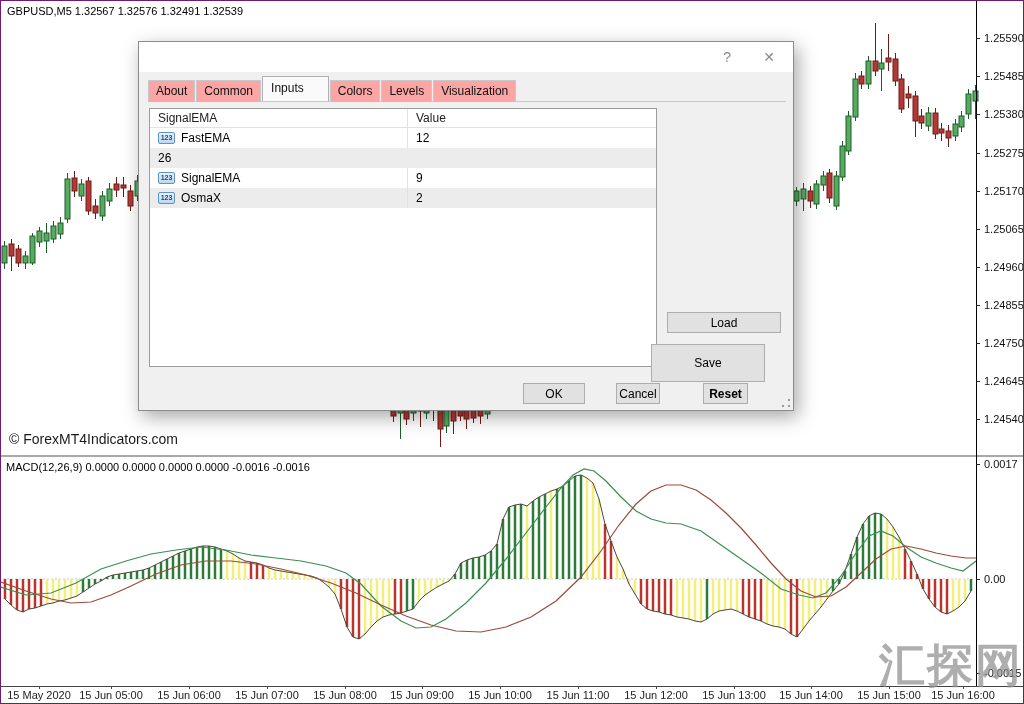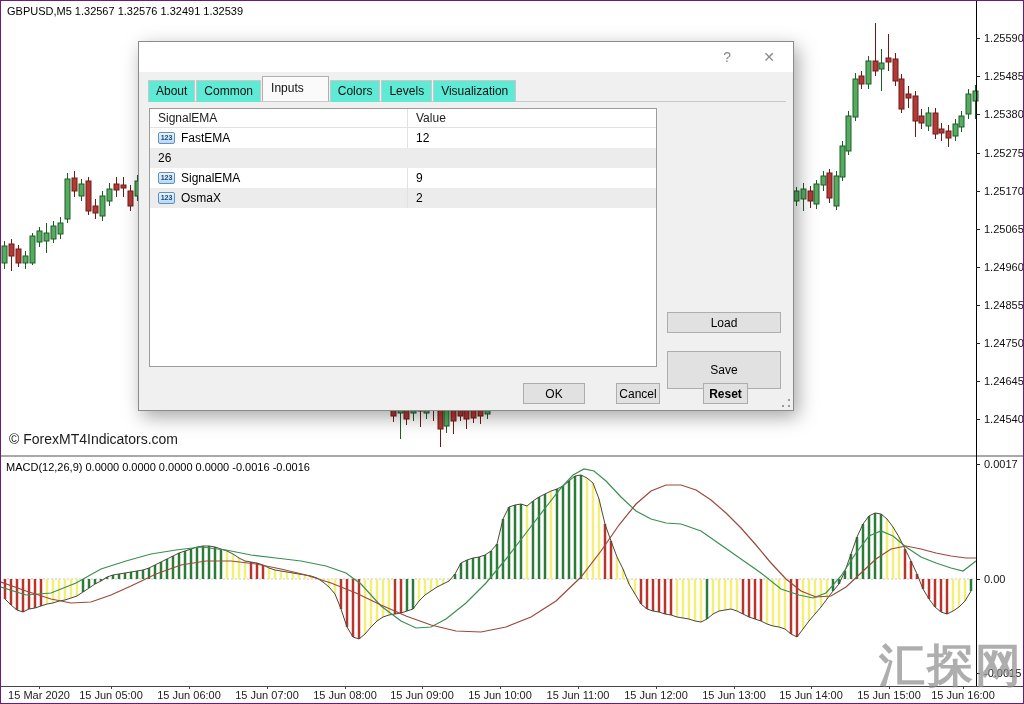--- a/index.html
+++ b/index.html
@@ -29,21 +29,21 @@
     position:absolute; left:137px; top:40px; width:656px; height:370px;
     background:#f0f0f0; border:1px solid #8b8b8b;
     box-shadow:4px 6px 18px rgba(0,0,0,.35); z-index:10; font-size:12px; color:#000;
   }
   .dlg-titlebar { position:absolute; left:0; top:0; width:100%; height:30px; background:#ffffff; }
   .dlg-title { position:absolute; left:15px; top:8px; font-size:13px; color:#6b6b6b; }
   .dlg-help { position:absolute; right:62px; top:7px; font-size:14px; color:#8a8a8a; cursor:pointer; }
   .dlg-close { position:absolute; right:18px; top:7px; font-size:14px; color:#8a8a8a; cursor:pointer; }
   .tab-strip { position:absolute; left:9px; top:38px; height:21px; display:flex; align-items:flex-end; z-index:2; }
   .tab {
-    padding:3px 7px 4px 7px; font-size:12px; color:#111; background:#5eead4;
+    padding:3px 7px 4px 7px; font-size:12px; color:#111; background:#fca5a5;
     border:1px solid #c8c8c8; border-bottom:none; margin-right:1px; position:relative; top:1px; cursor:pointer;
   }
   .tab.active { background:#fafafa; padding:4px 24px 6px 8px; top:0; z-index:3; border-color:#b0b0b0; }
   .tab-strip-line { position:absolute; left:9px; top:59px; width:638px; height:1px; background:#c8c8c8; }
   .param-table {
     position:absolute; left:10px; top:66px; width:508px; height:259px;
     background:#fff; border:1px solid #9c9c9c; overflow:hidden;
   }
   .tbl-row { display:flex; height:20px; align-items:center; }
   .tbl-row.header { height:19px; color:#222; border-bottom:1px solid #e2e2e2; }
@@ -53,21 +53,21 @@
   .num-icon {
     display:inline-block; width:17px; height:12px; margin-right:6px;
     background:linear-gradient(#eaf3fc,#b9d8f3); border:1px solid #5e93c8; border-radius:2px;
     color:#17497f; font-size:7px; font-weight:bold; line-height:10px; text-align:center;
   }
   .btn {
     position:absolute; background:#e1e1e1; border:1px solid #adadad;
     font-size:12px; color:#000; text-align:center; font-family:"Liberation Sans", sans-serif; cursor:pointer;
   }
   .btn-load { left:528px; top:270px; width:114px; height:21px; }
-  .btn-save { left:528px; top:302px; width:114px; height:38px;margin-top:7px; }
+  .btn-save { left:512px; top:302px; width:114px; height:38px; }
   .btn-ok { left:384px; top:341px; width:62px; height:21px;text-align:center; }
   .btn-cancel { left:477px; top:341px; width:44px; height:21px; }
   .btn-reset { left:564px; top:341px; width:45px; height:21px;font-weight:bold; }
   .resize-grip {
     position:absolute; right:3px; bottom:3px; width:9px; height:9px;
     background:
       radial-gradient(circle at 8px 2px,#9a9a9a 1px,transparent 1.3px),
       radial-gradient(circle at 8px 8px,#9a9a9a 1px,transparent 1.3px),
       radial-gradient(circle at 2px 8px,#9a9a9a 1px,transparent 1.3px);
   }
@@ -412,21 +412,21 @@
     </div>
   <div class="macd-axis" id="macd-axis">
       <div class="axis-label" style="left: 8px; top: 457px;">0.0017</div>
       <div class="tickmark" style="top: 463px;"></div>
       <div class="axis-label" style="left: 8px; top: 572px;">0.00</div>
       <div class="tickmark" style="top: 578px;"></div>
       <div class="axis-label" style="left: 8px; top: 666px;">-0.0015</div>
       <div class="tickmark" style="top: 672px;"></div>
     </div>
   <div class="time-axis" id="time-axis">
-      <div class="time-label" style="left: 38px;">15 Mar 2020</div>
+      <div class="time-label" style="left: 38px;">15 May 2020</div>
       <div class="time-tick" style="left: 38px;"></div>
       <div class="time-label" style="left: 110px;">15 Jun 05:00</div>
       <div class="time-tick" style="left: 110px;"></div>
       <div class="time-label" style="left: 188px;">15 Jun 06:00</div>
       <div class="time-tick" style="left: 188px;"></div>
       <div class="time-label" style="left: 266px;">15 Jun 07:00</div>
       <div class="time-tick" style="left: 266px;"></div>
       <div class="time-label" style="left: 344px;">15 Jun 08:00</div>
       <div class="time-tick" style="left: 344px;"></div>
       <div class="time-label" style="left: 421px;">15 Jun 09:00</div>

